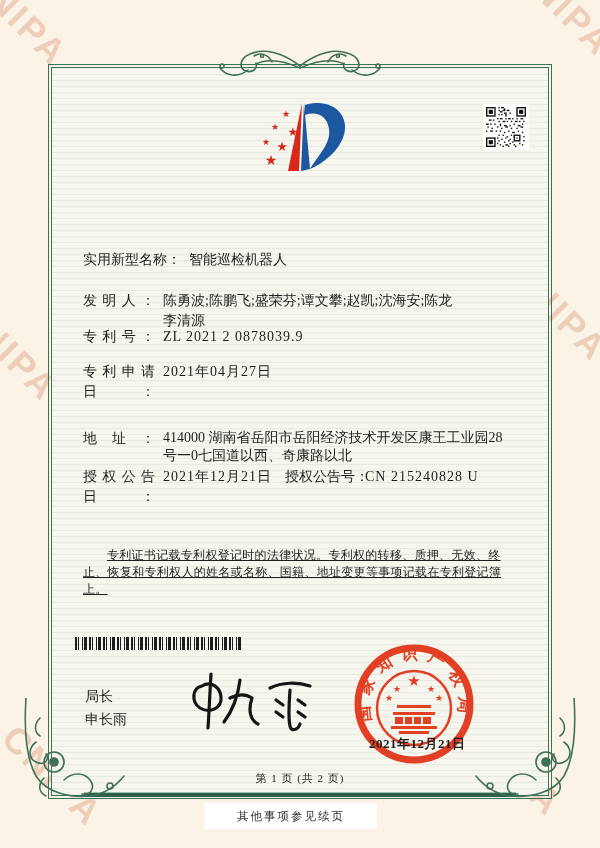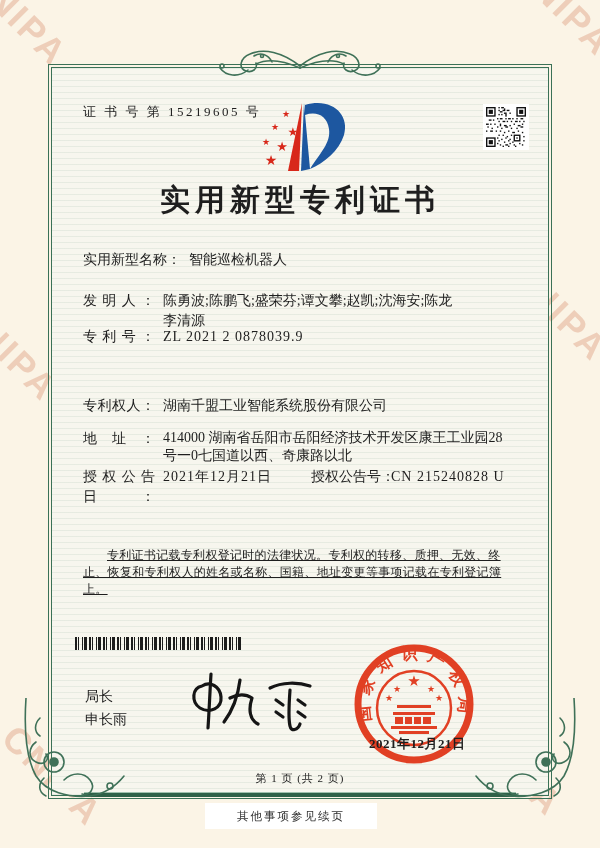--- a/index.html
+++ b/index.html
@@ -36,21 +36,21 @@
            font-size:30px; font-weight:600; letter-spacing:5px; }
   
   .row { position:absolute; left:83px; width:440px; font-size:14px; line-height:20px; }
   .flabel { display:inline-block; width:72px; text-align:justify; text-align-last:justify;
             vertical-align:top; }
   .flabel.wide { width:auto; text-align:left; text-align-last:left; }
   .flabel::after { content:"："; }
   .fval { display:inline-block; vertical-align:top; white-space:pre-line; max-width:352px; }
   .num { letter-spacing:1px; }
   .row-addr .fval { line-height:17.5px; }
-  .grant-no-group { position:absolute; left:228px; top:0; white-space:nowrap; }
+  .grant-no-group { position:absolute; left:202px; top:0; white-space:nowrap; }
   
   .legal { position:absolute; left:83px; width:436px; font-size:12px; line-height:17px;
            letter-spacing:0.3px; text-indent:2em; }
   
   .barcode { position:absolute; left:75px; top:637px; width:166px; height:13px;
     background-image:repeating-linear-gradient(90deg,
       #1c1c1c 0 2px, transparent 2px 3px, #1c1c1c 3px 4px, transparent 4px 7px,
       #1c1c1c 7px 8px, transparent 8px 9px, #1c1c1c 9px 12px, transparent 12px 14px); }
   .director-title { position:absolute; left:85px; top:688px; font-size:14px;text-align:right; }
   .director-name  { position:absolute; left:85px; top:711px; font-size:14px; }
@@ -121,21 +121,20 @@
       <path d="M16,44 C8,50 8,60 16,64 C24,68 30,62 26,56"></path>
       <circle cx="34" cy="64" r="10"></circle>
       <circle cx="34" cy="64" r="4" fill="#3f7158"></circle>
       <path d="M44,82 C52,74 64,74 70,82 C76,90 70,98 62,96"></path>
       <path d="M70,98 C84,96 96,88 104,78"></path>
       <circle cx="90" cy="88" r="3"></circle>
       <path d="M24,80 C18,86 18,94 26,98"></path>
     </g>
   </svg>
 
-  <div class="cert-no">证 书 号 第 15219605 号</div>
 
   <svg class="logo" width="100" height="85" viewBox="0 0 100 85">
     <path d="M55,10 C82,2 100,20 94,40 C89,56 74,68 60,74 C70,58 81,48 79,34 C77,20 66,16 55,20 Z" fill="#1d57a0"></path>
     <polygon points="52,8 38,76 49,76" fill="#d8281a"></polygon>
     <polygon points="54,8 51,76 60,74" fill="#1d57a0"></polygon>
     <g fill="#d8281a" font-family="'DejaVu Sans',sans-serif" text-anchor="middle">
       <text x="36" y="22" font-size="9">★</text>
       <text x="25" y="35" font-size="9">★</text>
       <text x="43" y="41" font-size="12">★</text>
       <text x="16" y="50" font-size="9">★</text>
@@ -239,39 +238,38 @@
       </g>
       <g fill="#111">
         <rect x="2" y="2" width="3" height="3"></rect>
           <rect x="24" y="2" width="3" height="3"></rect>
           <rect x="2" y="24" width="3" height="3"></rect>
         <rect x="22" y="22" width="1" height="1"></rect>
       </g>
     </svg>
   </div>
 
-  <div class="title">实用新型专利证书</div>
 
   <div class="row" style="top:250px;">
     <span class="flabel wide">实用新型名称</span><span class="fval" style="margin-left:8px;">智能巡检机器人</span>
   </div>
 
   <div class="row" style="top:291px;">
     <span class="flabel">发明人</span><span class="fval" style="margin-left:8px;">陈勇波;陈鹏飞;盛荣芬;谭文攀;赵凯;沈海安;陈龙
 李清源</span>
   </div>
 
   <div class="row" style="top:327px;">
     <span class="flabel">专利号</span><span class="fval num" style="margin-left:8px;">ZL 2021 2 0878039.9</span>
   </div>
 
-
-  <div class="row" style="top:396px;">
-    <span class="flabel">专利权人</span><span class="fval" style="margin-left:8px;">湖南千盟工业智能系统股份有限公司</span>
-  </div>
+  <div class="row" style="top:362px;">
+    <span class="flabel">专利申请日</span><span class="fval num" style="margin-left:8px;">2021年04月27日</span>
+  </div>
+
 
   <div class="row row-addr" style="top:429px;">
     <span class="flabel">地址</span><span class="fval" style="margin-left:8px;">414000 湖南省岳阳市岳阳经济技术开发区康王工业园28
 号一0七国道以西、奇康路以北</span>
   </div>
 
   <div class="row" style="top:467px;">
     <span class="flabel">授权公告日</span><span class="fval num" style="margin-left:8px;">2021年12月21日</span>
     <span class="grant-no-group">
       <span class="flabel">授权公告号</span><span class="fval num" style="margin-left:8px;">CN 215240828 U</span>

